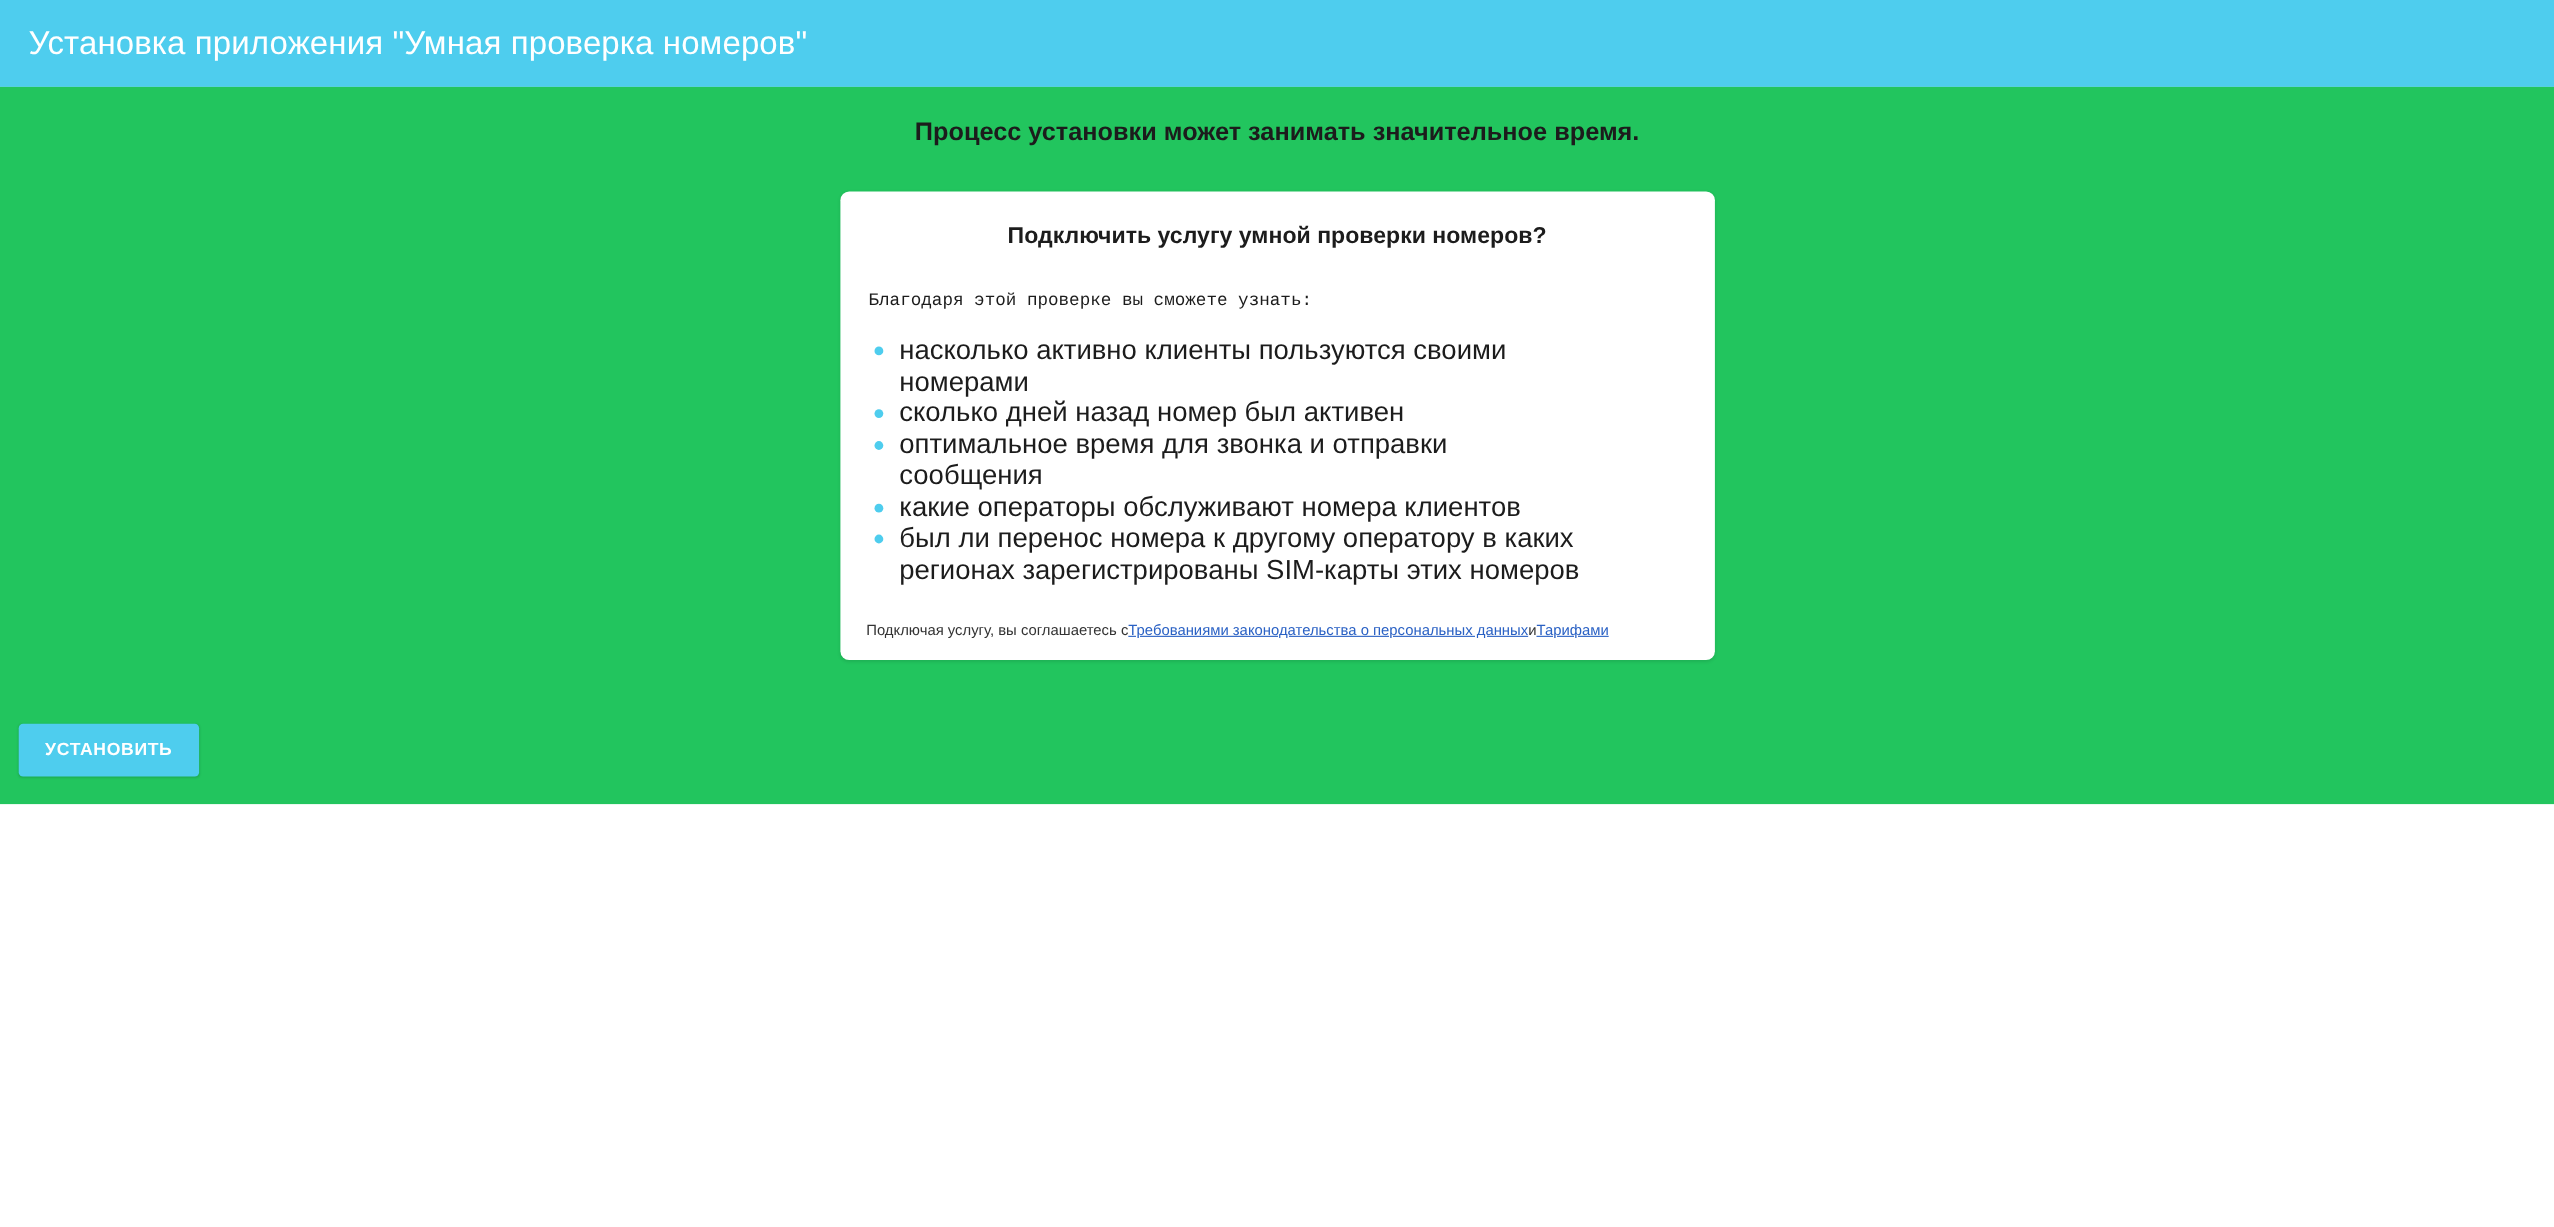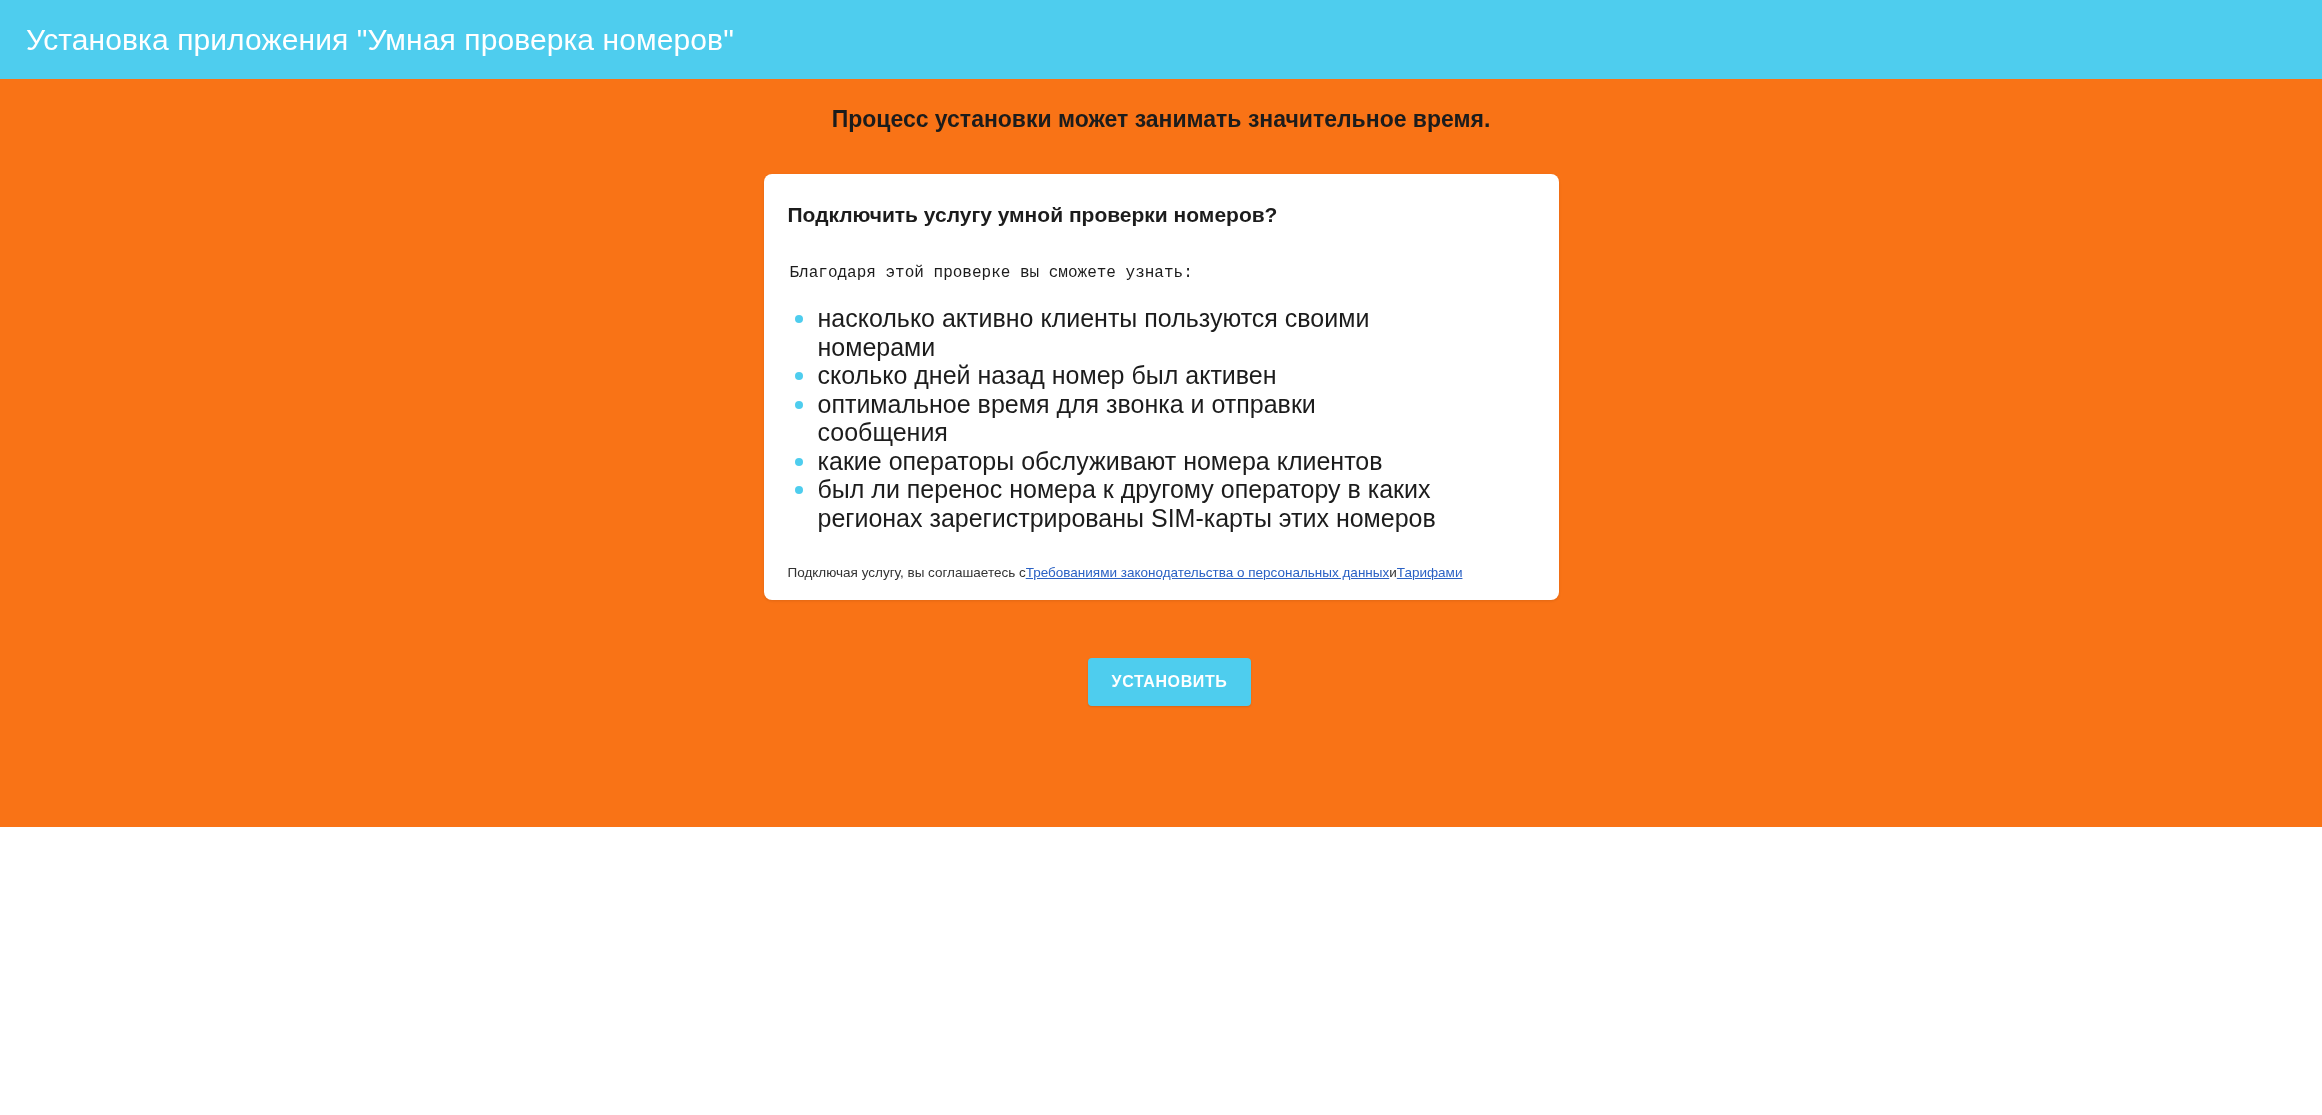--- a/index.html
+++ b/index.html
@@ -29,22 +29,22 @@
     color: #ffffff;
     font-size: 30px;
     font-weight: 400;
     letter-spacing: 0.1px;
     line-height: 34px;
   }
 
   
   .panel {
     width: 100%;
-    height: 748px;
-    background: #f97316;
+    height: 652px;
+    background: #22c55e;
     box-sizing: border-box;
     padding-top: 26px;
     position: relative;
   }
 
   .notice {
     text-align: center;
   }
   .notice-main {
     font-size: 23px;
@@ -64,20 +64,21 @@
   .card {
     width: 795px;
     margin: 40px auto 0 auto;
     background: #ffffff;
     border-radius: 8px;
     box-sizing: border-box;
     padding: 28px 24px 18px 24px;
     box-shadow: 0 1px 3px rgba(0,0,0,0.10);
   }
   .card-title {
+    text-align: center;
     font-size: 21px;
     font-weight: bold;
     color: #1c1c1c;
     line-height: 26px;
   }
   .card-lead {
     margin-top: 32px;
     font-size: 16px;
     color: #1c1c1c;
     line-height: 26px;
@@ -117,21 +118,21 @@
   }
   .agreement a {
     color: #2a61c4;
     text-decoration: underline;
   }
 
   
   .btn-row {
     margin-top: 58px;
     display: flex;
-    justify-content: center;
+    justify-content: flex-start;
     margin-left: 17px;
   }
   .install-btn {
     background: #4ecdee;
     color: #ffffff;
     border: none;
     border-radius: 4px;
     font-family: "Liberation Sans", sans-serif;
     font-size: 16px;
     font-weight: bold;

